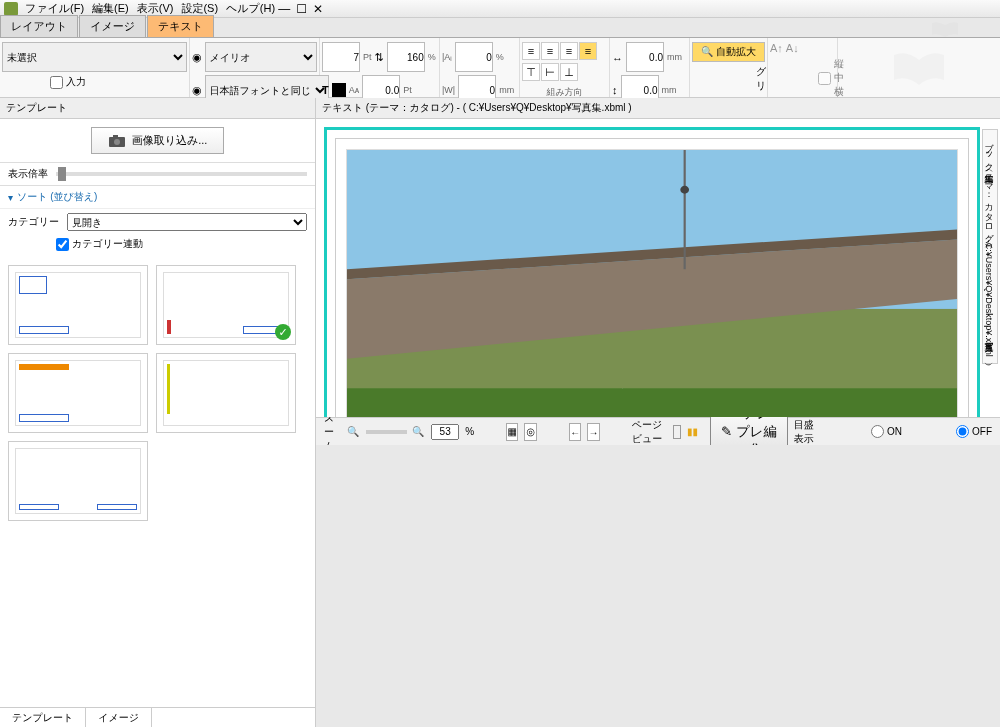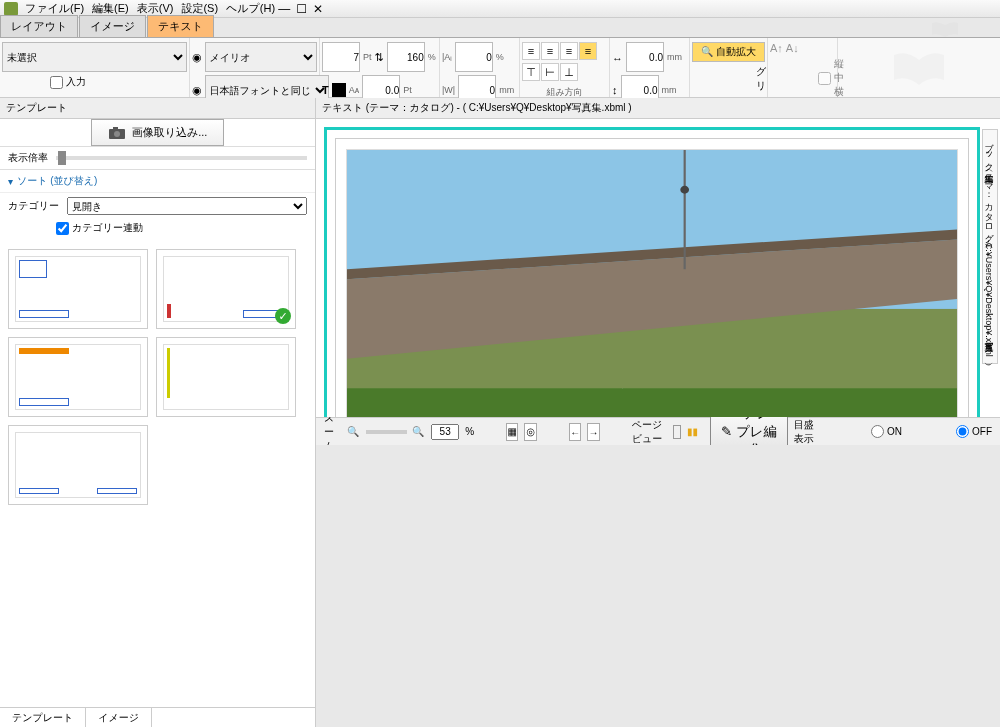--- a/index.html
+++ b/index.html
@@ -29,21 +29,21 @@
 .ribbon .unit { font-size: 9px; color: #666; }
 .align-btns { display: flex; gap: 1px; }
 .align-btn { width: 18px; height: 18px; border: 1px solid #ccc; background: #fff; display: flex; align-items: center; justify-content: center; }
 .align-btn.active { background: #ffd966; }
 .ribbon-label { font-size: 9px; color: #666; text-align: center; margin-top: 2px; }
 
 
 .main { display: flex; height: 629px; }
 .left-panel { width: 316px; background: #fff; border-right: 1px solid #ccc; display: flex; flex-direction: column; }
 .panel-header { background: #eee; padding: 3px 6px; font-size: 10px; border-bottom: 1px solid #ccc; }
-.image-import-area { padding: 0; display: flex; justify-content: center; border-bottom: 1px solid #ddd; }
+.image-import-area { padding: 8px; display: flex; justify-content: center; border-bottom: 1px solid #ddd; }
 .import-btn { padding: 5px 16px; border: 1px solid #aaa; background: linear-gradient(#fff, #eee); display: flex; align-items: center; gap: 6px; font-size: 11px; }
 .import-btn svg { width: 18px; height: 14px; }
 .display-ratio { padding: 4px 8px; display: flex; align-items: center; gap: 8px; font-size: 10px; border-bottom: 1px solid #ddd; }
 .display-ratio .slider { flex: 1; height: 4px; background: #ddd; position: relative; }
 .display-ratio .thumb { width: 8px; height: 14px; background: #888; position: absolute; left: 2px; top: -5px; }
 .sort-row { padding: 4px 8px; font-size: 10px; color: #1a6cb0; display: flex; align-items: center; gap: 4px; border-bottom: 1px solid #eee; }
 .category-row { padding: 4px 8px; display: flex; align-items: center; gap: 8px; font-size: 10px; }
 .category-row select { flex: 1; height: 18px; font-size: 10px; }
 .link-row { padding: 2px 8px 6px; font-size: 10px; display: flex; align-items: flex-end; gap: 4px; }
 

